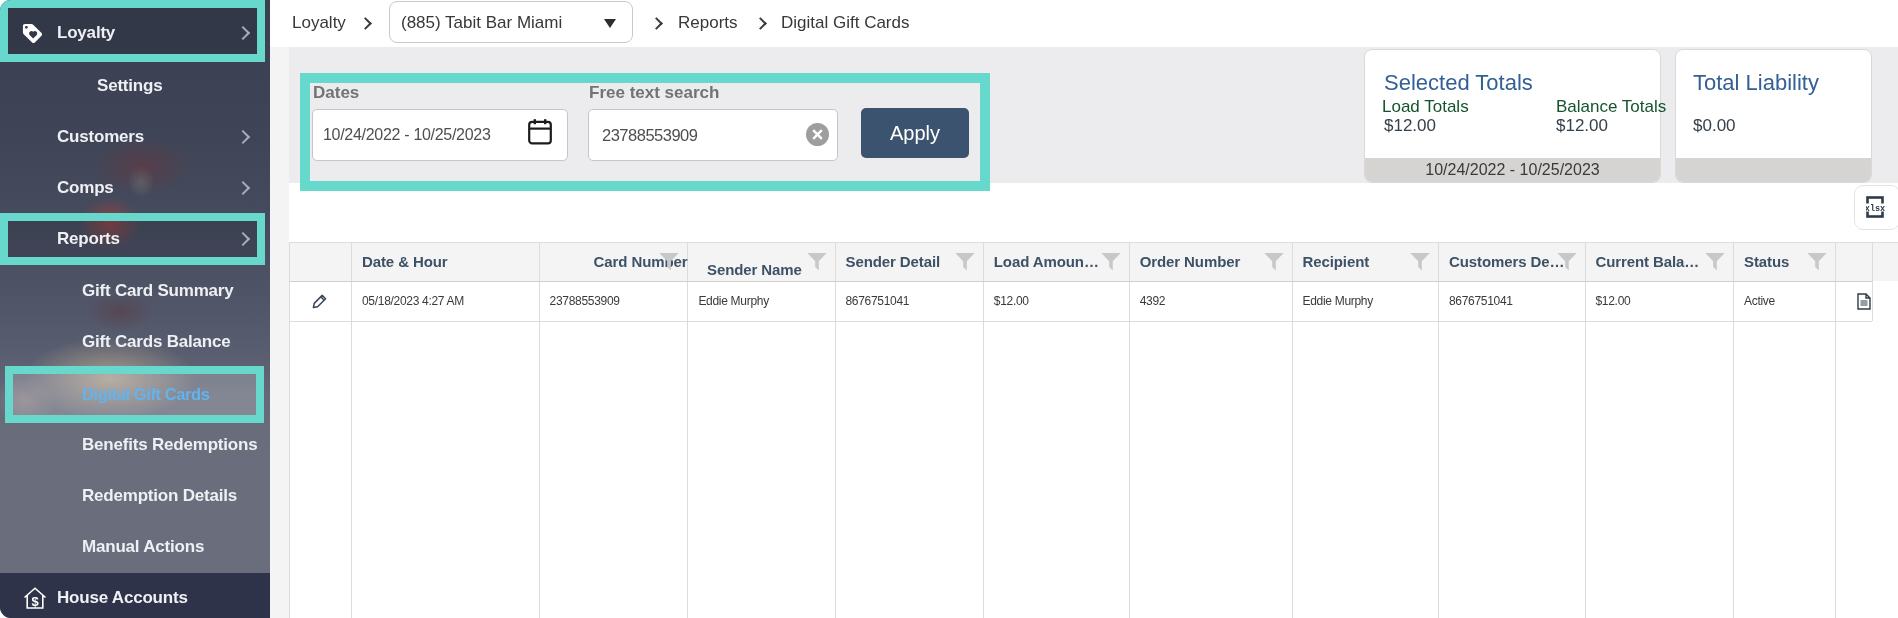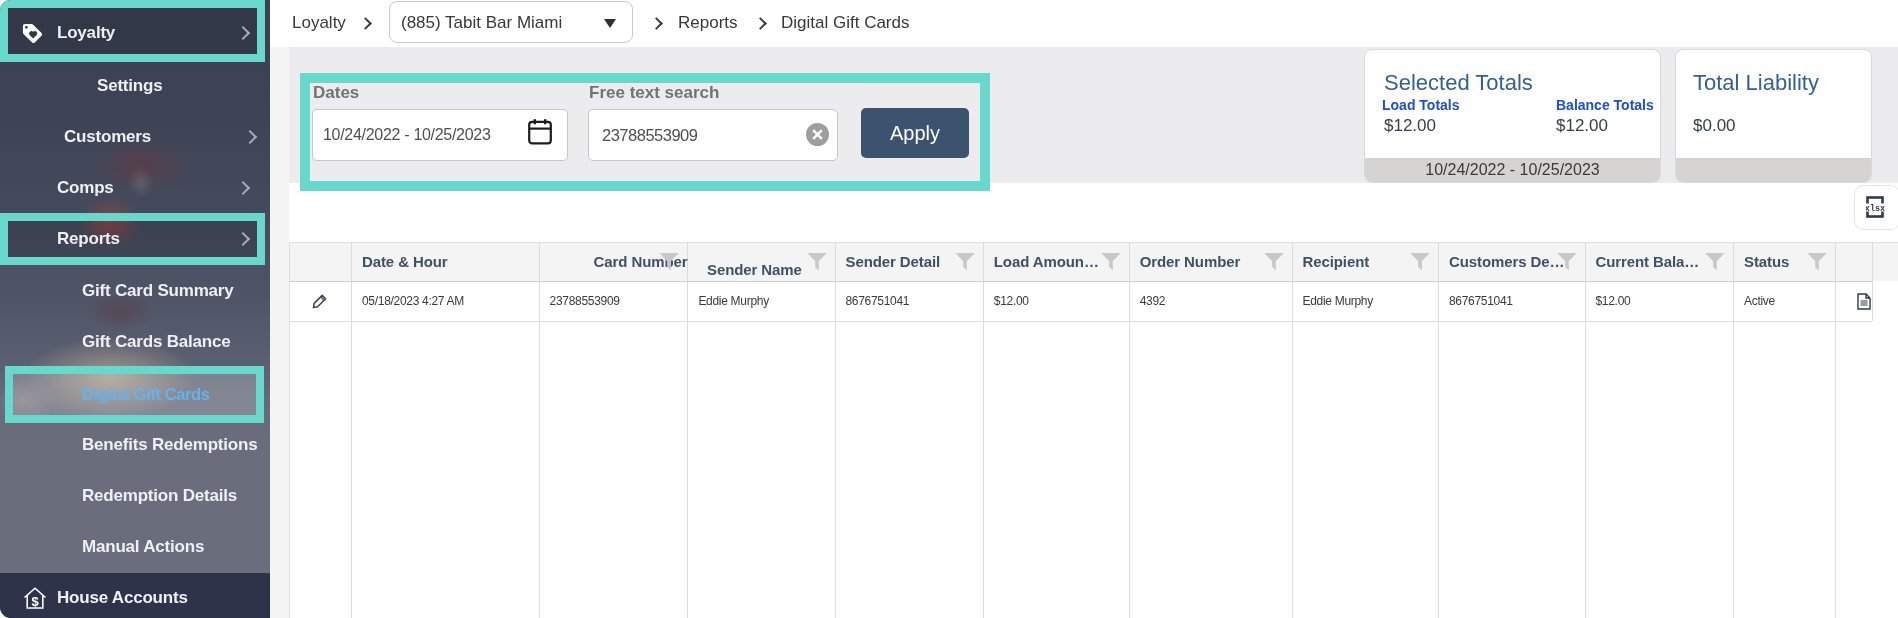--- a/index.html
+++ b/index.html
@@ -38,21 +38,21 @@
 
   
   #filterbox{position:absolute;left:300px;top:73px;width:690px;height:118px;border:10px solid #66d9cc;box-sizing:border-box;background:#ececee;}
   .flabel{position:absolute;font-size:17px;font-weight:700;color:#737373;}
   .finput{position:absolute;height:52px;background:#fff;border:1px solid #c6c6c6;border-radius:5px;box-sizing:border-box;font-size:16.5px;letter-spacing:-0.2px;color:#4f4f4f;line-height:50px;}
   #applybtn{position:absolute;left:861px;top:108px;width:108px;height:50px;background:#3b536e;border-radius:5px;color:#fff;font-size:20px;text-align:center;line-height:50px;}
 
   
   .card{position:absolute;top:49px;height:134px;background:#fff;border:1px solid #d9d9d9;border-radius:8px;box-sizing:border-box;overflow:hidden;}
   .cardtitle{position:absolute;font-size:22px;color:#336095;}
-  .cardlabel{position:absolute;font-size:14px;color:#1d4ed8;font-weight:bold;}
+  .cardlabel{position:absolute;font-size:17px;color:#14532d;}
   .cardval{position:absolute;font-size:17px;color:#36404a;}
   .cardfoot{position:absolute;left:0;bottom:0;width:100%;height:24px;background:#d6d4d2;font-size:16px;color:#3a3a3a;text-align:center;line-height:24px;}
 
   
   #thead{position:absolute;left:289px;top:242px;width:1609px;height:39px;background:#f4f4f4;}
   .vline{position:absolute;width:1px;background:#dcdcdc;}
   .hline{position:absolute;height:1px;background:#d6d6d6;}
   .hcell{position:absolute;top:242px;height:39px;line-height:39px;font-size:15px;letter-spacing:-0.1px;font-weight:700;color:#3d5266;}
   .bcell{position:absolute;top:281px;height:40px;line-height:40px;font-size:12px;letter-spacing:-0.3px;color:#3a3a3a;}
   .funnel{position:absolute;top:253px;}
@@ -72,21 +72,21 @@
 
     <div class="sitem" style="top:7px;">
       <svg class="abs" style="left:21px;top:15px;" width="23" height="23" viewBox="0 0 24 24">
         <path fill="#fff" fill-rule="evenodd" d="M4 2 H11 C11.55 2 12.05 2.22 12.41 2.59 L21.41 11.58 C22.2 12.37 22.2 13.63 21.41 14.41 L14.41 21.41 C13.63 22.2 12.37 22.2 11.59 21.41 L2.59 12.41 C2.22 12.05 2 11.55 2 11 V4 C2 2.9 2.9 2 4 2 Z
           M5.6 7.1 a1.5 1.5 0 1 0 0-3.001 a1.5 1.5 0 0 0 0 3.001 Z
           M12.7 17.2 L9.2 13.7 C8.2 12.7 8.2 11.2 9.2 10.2 C10.2 9.2 11.7 9.2 12.7 10.2 C13.7 9.2 15.2 9.2 16.2 10.2 C17.2 11.2 17.2 12.7 16.2 13.7 Z"></path>
       </svg>
       <span class="txt1">Loyalty</span><span class="chev"></span>
     </div>
     <div class="sitem" style="top:60px;padding-left:40px;"><span class="txt1">Settings</span><span class="chev"></span></div>
-    <div class="sitem" style="top:111px;padding-left:7px;"><span class="txt1">Customers</span><span class="chev"></span></div>
+    <div class="sitem" style="top:111px;"><span class="txt1">Customers</span><span class="chev"></span></div>
     <div class="sitem" style="top:162px;"><span class="txt1">Comps</span><span class="chev"></span></div>
     <div class="sitem" style="top:213px;"><span class="txt1">Reports</span><span class="chev"></span></div>
     <div class="sitem" style="top:316px;"><span class="txt2">Gift Cards Balance</span></div>
     <div class="sitem" style="top:265px;"><span class="txt2">Gift Card Summary</span></div>
     <div class="sitem" style="top:368px;color:#62b3ee;font-size:16.5px;letter-spacing:-0.4px;"><span class="txt2">Digital Gift Cards</span></div>
     <div class="sitem" style="top:419px;"><span class="txt2">Benefits Redemptions</span></div>
     <div class="sitem" style="top:470px;"><span class="txt2">Redemption Details</span></div>
     <div class="sitem" style="top:521px;"><span class="txt2">Manual Actions</span></div>
     <div class="sitem" style="top:572px;">
       <svg class="abs" style="left:22px;top:14px;" width="26" height="24" viewBox="0 0 26 24">

